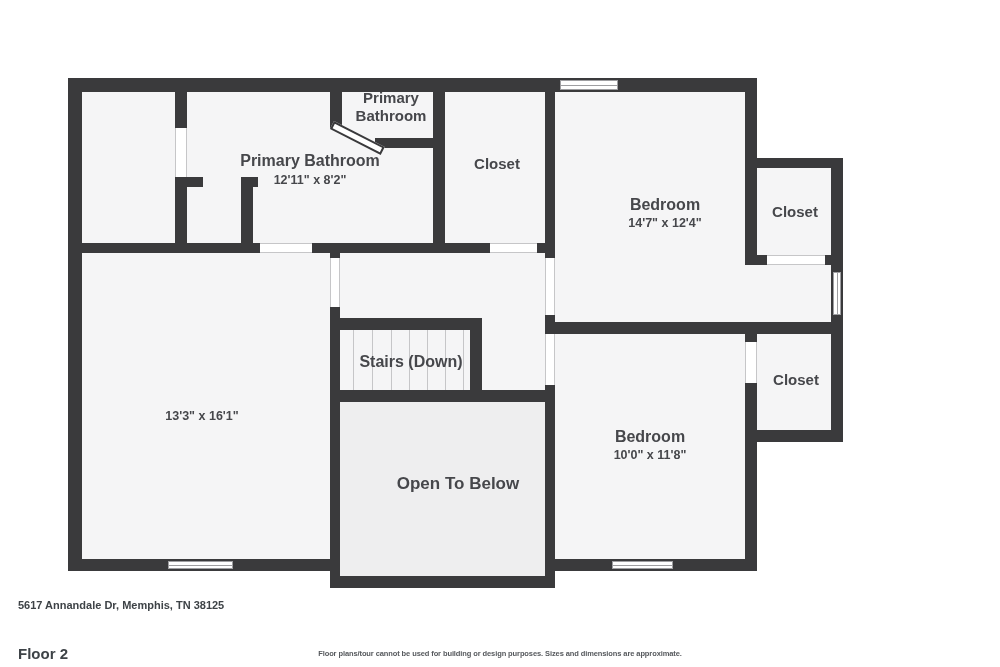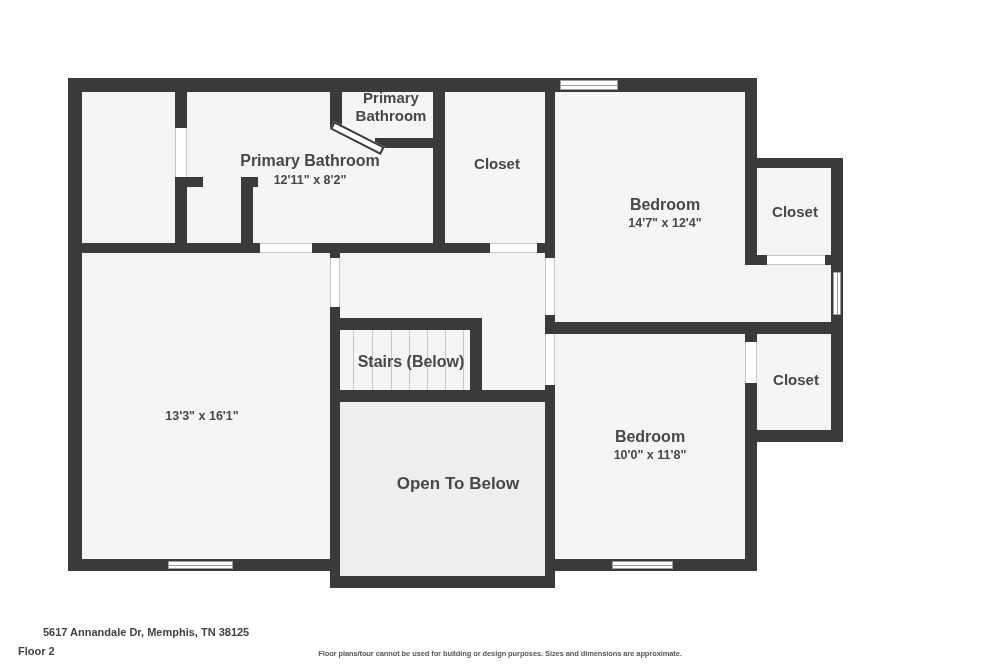--- a/index.html
+++ b/index.html
@@ -24,22 +24,22 @@
   .window-v::after{content:"";position:absolute;top:0;bottom:0;left:50%;border-left:1px solid var(--win-line);}
   .tread{position:absolute;width:1px;background:var(--line);}
   .door-swing{position:absolute;background:#fff;border:2px solid var(--wall);
               transform:rotate(27deg);transform-origin:0 0;}
   .rlabel{position:absolute;transform:translate(-50%,-50%);font-weight:700;color:var(--text);
           text-align:center;line-height:1.18;white-space:nowrap;}
   .rlabel.wrap{white-space:normal;}
   .sz16{font-size:16px;} .sz17{font-size:17px;} .sz15{font-size:15px;}
   .rdim{position:absolute;transform:translate(-50%,-50%);font-weight:700;color:var(--text);
         font-size:12.5px;white-space:nowrap;text-align:center;}
-  .footer-address{position:absolute;left:18px;top:626px;font-size:11px;font-weight:700;color:#3e4347;margin-left:25px;}
-  .footer-floor{position:absolute;left:18px;top:645px;font-size:11px;font-weight:700;color:#3e4347;}
+  .footer-address{position:absolute;left:18px;top:599px;font-size:11px;font-weight:700;color:#3e4347;}
+  .footer-floor{position:absolute;left:18px;top:645px;font-size:15px;font-weight:700;color:#3e4347;}
   .footer-disclaimer{position:absolute;left:0;top:649px;width:1000px;text-align:center;
         font-size:7.5px;font-weight:700;color:#55585c;letter-spacing:-0.1px;}
 </style>
 </head>
 <body>
 
 <div class="stage">
 
   <div class="fill" style="left:68px;top:78px;width:689px;height:493px"></div>
   <div class="fill" style="left:757px;top:158px;width:86px;height:284px"></div>
@@ -110,21 +110,21 @@
 
   <div class="rlabel sz15" style="left:497px;top:164px">Closet</div>
 
   <div class="rlabel sz16" style="left:665px;top:205px">Bedroom</div>
   <div class="rdim" style="left:665px;top:223px">14'7" x 12'4"</div>
 
   <div class="rlabel sz15" style="left:795px;top:212px">Closet</div>
 
   <div class="rdim" style="left:202px;top:416px">13'3" x 16'1"</div>
 
-  <div class="rlabel sz16" style="left:411px;top:362px">Stairs (Below)</div>
+  <div class="rlabel sz16" style="left:411px;top:362px">Stairs (Down)</div>
 
   <div class="rlabel sz17" style="left:458px;top:484px">Open To Below</div>
 
   <div class="rlabel sz16" style="left:650px;top:437px">Bedroom</div>
   <div class="rdim" style="left:650px;top:455px">10'0" x 11'8"</div>
 
   <div class="rlabel sz15" style="left:796px;top:380px">Closet</div>
 
   <div class="footer-address">5617 Annandale Dr, Memphis, TN 38125</div>
   <div class="footer-floor">Floor 2</div>

